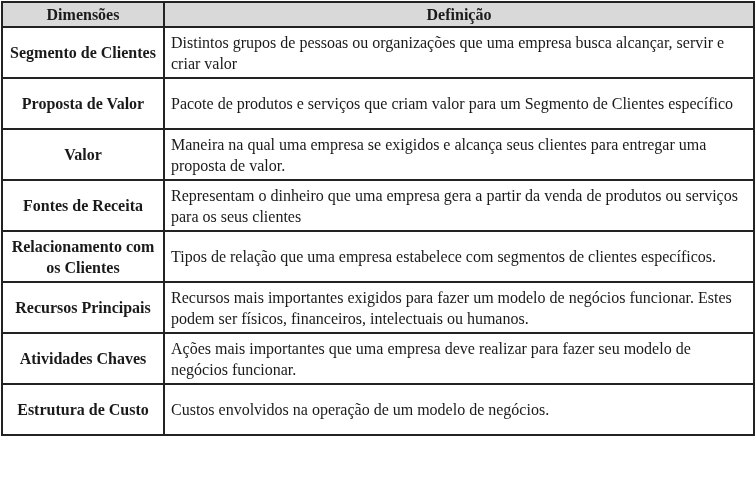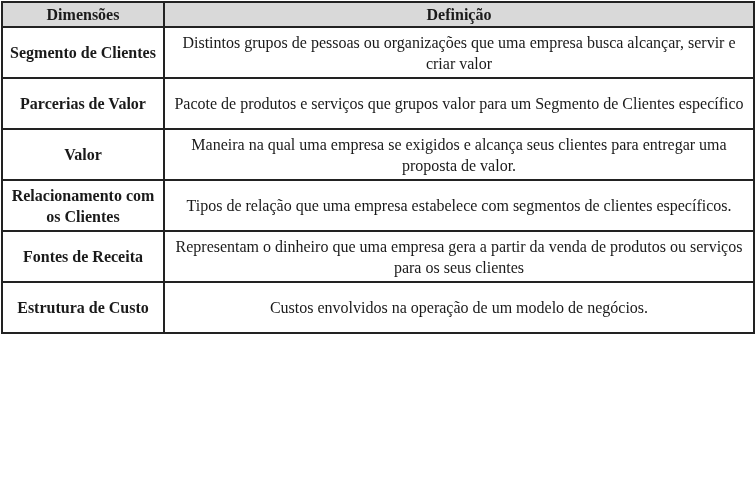--- a/index.html
+++ b/index.html
@@ -44,21 +44,21 @@
       font-weight: bold;
       font-size: 16px;
       text-align: center;
       line-height: 21px;
       padding: 0 4px;
     }
     td.def {
       font-size: 16px;
       line-height: 21px;
       padding: 3px 6px 3px 6px;
-      text-align: center;
+      text-align: left;
     }
     tr.row td { height: 43px; }
   </style>
 </head>
 <body>
 
 <div class="table-wrap">
   <table>
     <colgroup>
       <col class="c1">
@@ -69,34 +69,42 @@
         <th>Dimensões</th>
         <th>Definição</th>
       </tr>
     </thead>
     <tbody>
       <tr class="row">
         <td class="dim">Segmento de Clientes</td>
         <td class="def">Distintos grupos de pessoas ou organizações que uma empresa busca alcançar, servir e criar valor</td>
       </tr>
       <tr class="row">
-        <td class="dim">Parcerias de Valor</td>
-        <td class="def">Pacote de produtos e serviços que grupos valor para um Segmento de Clientes específico</td>
+        <td class="dim">Proposta de Valor</td>
+        <td class="def">Pacote de produtos e serviços que criam valor para um Segmento de Clientes específico</td>
       </tr>
       <tr class="row">
         <td class="dim">Valor</td>
         <td class="def">Maneira na qual uma empresa se exigidos e alcança seus clientes para entregar uma proposta de valor.</td>
       </tr>
       <tr class="row">
+        <td class="dim">Fontes de Receita</td>
+        <td class="def">Representam o dinheiro que uma empresa gera a partir da venda de produtos ou serviços para os seus clientes</td>
+      </tr>
+      <tr class="row">
         <td class="dim">Relacionamento com os Clientes</td>
         <td class="def">Tipos de relação que uma empresa estabelece com segmentos de clientes específicos.</td>
       </tr>
       <tr class="row">
-        <td class="dim">Fontes de Receita</td>
-        <td class="def">Representam o dinheiro que uma empresa gera a partir da venda de produtos ou serviços para os seus clientes</td>
+        <td class="dim">Recursos Principais</td>
+        <td class="def">Recursos mais importantes exigidos para fazer um modelo de negócios funcionar. Estes podem ser físicos, financeiros, intelectuais ou humanos.</td>
+      </tr>
+      <tr class="row">
+        <td class="dim">Atividades Chaves</td>
+        <td class="def">Ações mais importantes que uma empresa deve realizar para fazer seu modelo de negócios funcionar.</td>
       </tr>
       <tr class="row">
         <td class="dim">Estrutura de Custo</td>
         <td class="def">Custos envolvidos na operação de um modelo de negócios.</td>
       </tr>
     </tbody>
   </table>
 </div>
 
 </body></html>

